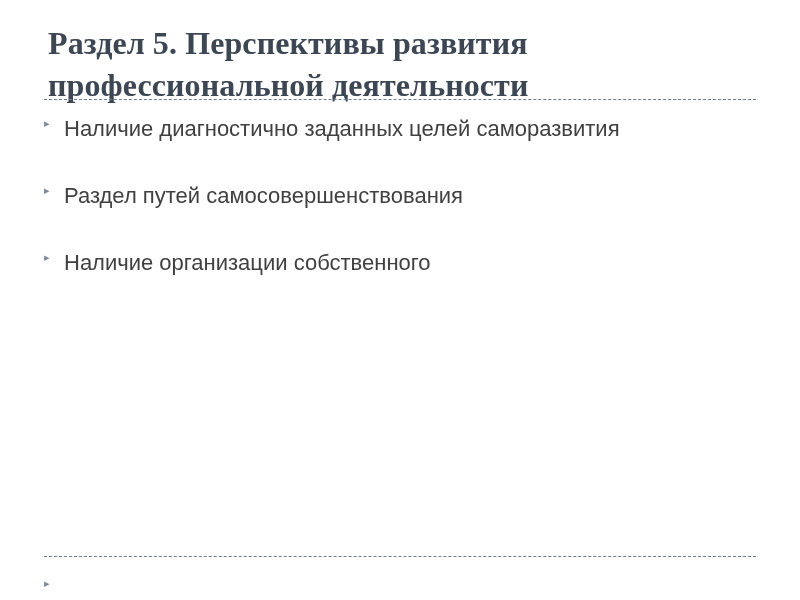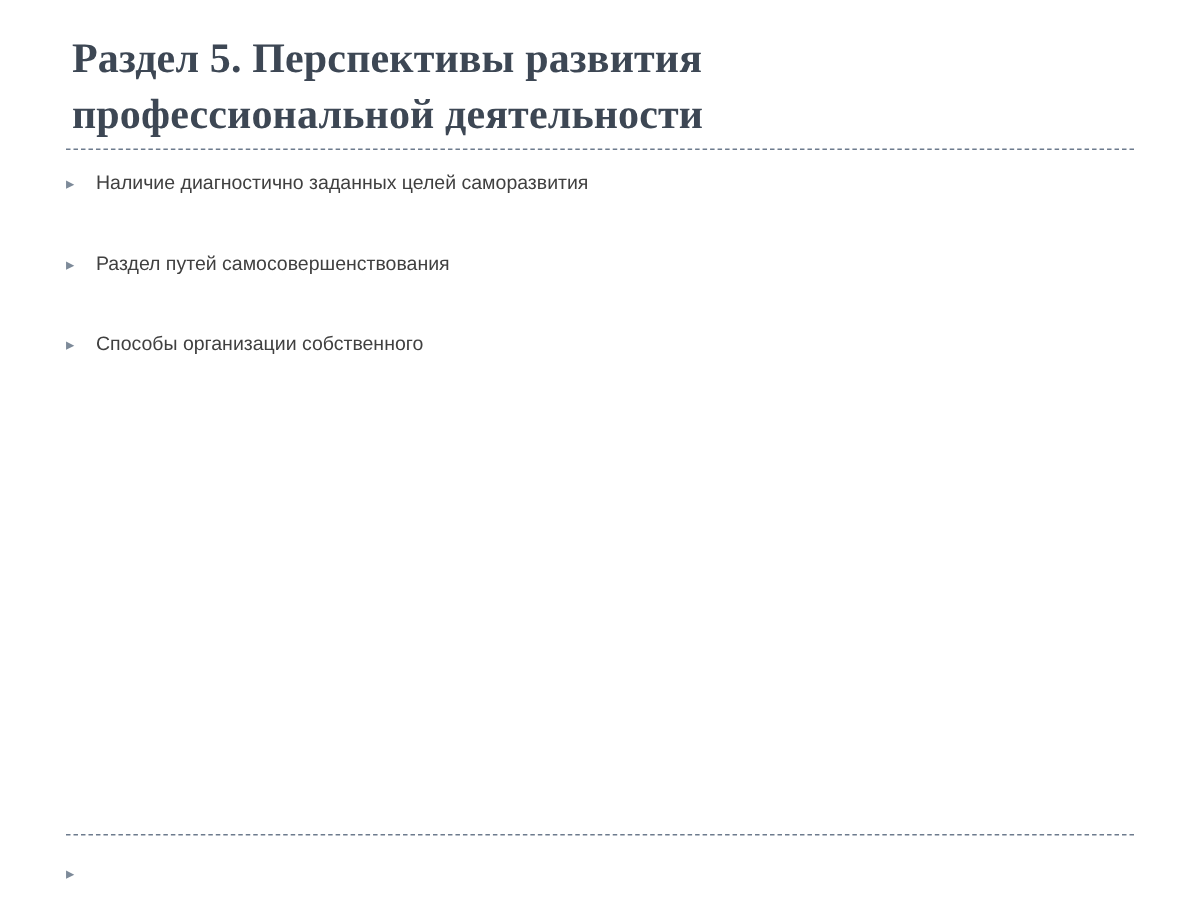--- a/index.html
+++ b/index.html
@@ -26,21 +26,21 @@
   
   .title-block {
     position: absolute;
     left: 48px;
     top: 22px;
     width: 620px;
   }
   .slide-title {
     font-family: "Liberation Serif", serif;
     font-weight: bold;
-    font-size: 28px;
+    font-size: 32px;
     line-height: 1.32;
     color: #3d4754;
     margin: 0;
     letter-spacing: 0.1px;
   }
 
   
   .rule-top {
     position: absolute;
     left: 44px;
@@ -76,21 +76,21 @@
     flex: 0 0 auto;
     width: 20px;
     padding-top: 6px;
     color: #7d8a99;
     font-size: 11px;
     line-height: 1;
     text-align: left;
   }
   .bullet-text {
     flex: 1 1 auto;
-    font-size: 13px;
+    font-size: 22px;
     line-height: 1.5;
     color: #404040;
   }
   .bullet-text.continued {
     padding-left: 20px;
     margin-top: -14px;
     margin-bottom: 30px;
   }
 
   
@@ -121,21 +121,21 @@
       <span class="bullet-text">Наличие диагностично заданных целей саморазвития</span>
     </div>
 
     <div class="bullet-row">
       <span class="bullet-marker">▸</span>
       <span class="bullet-text">Раздел путей самосовершенствования</span>
     </div>
 
     <div class="bullet-row">
       <span class="bullet-marker">▸</span>
-      <span class="bullet-text">Способы организации собственного</span>
+      <span class="bullet-text">Наличие организации собственного</span>
     </div>
 
 
   </div>
 
   <div class="rule-bottom"></div>
 
   <div class="corner-marker">▸</div>
 
 </div>

